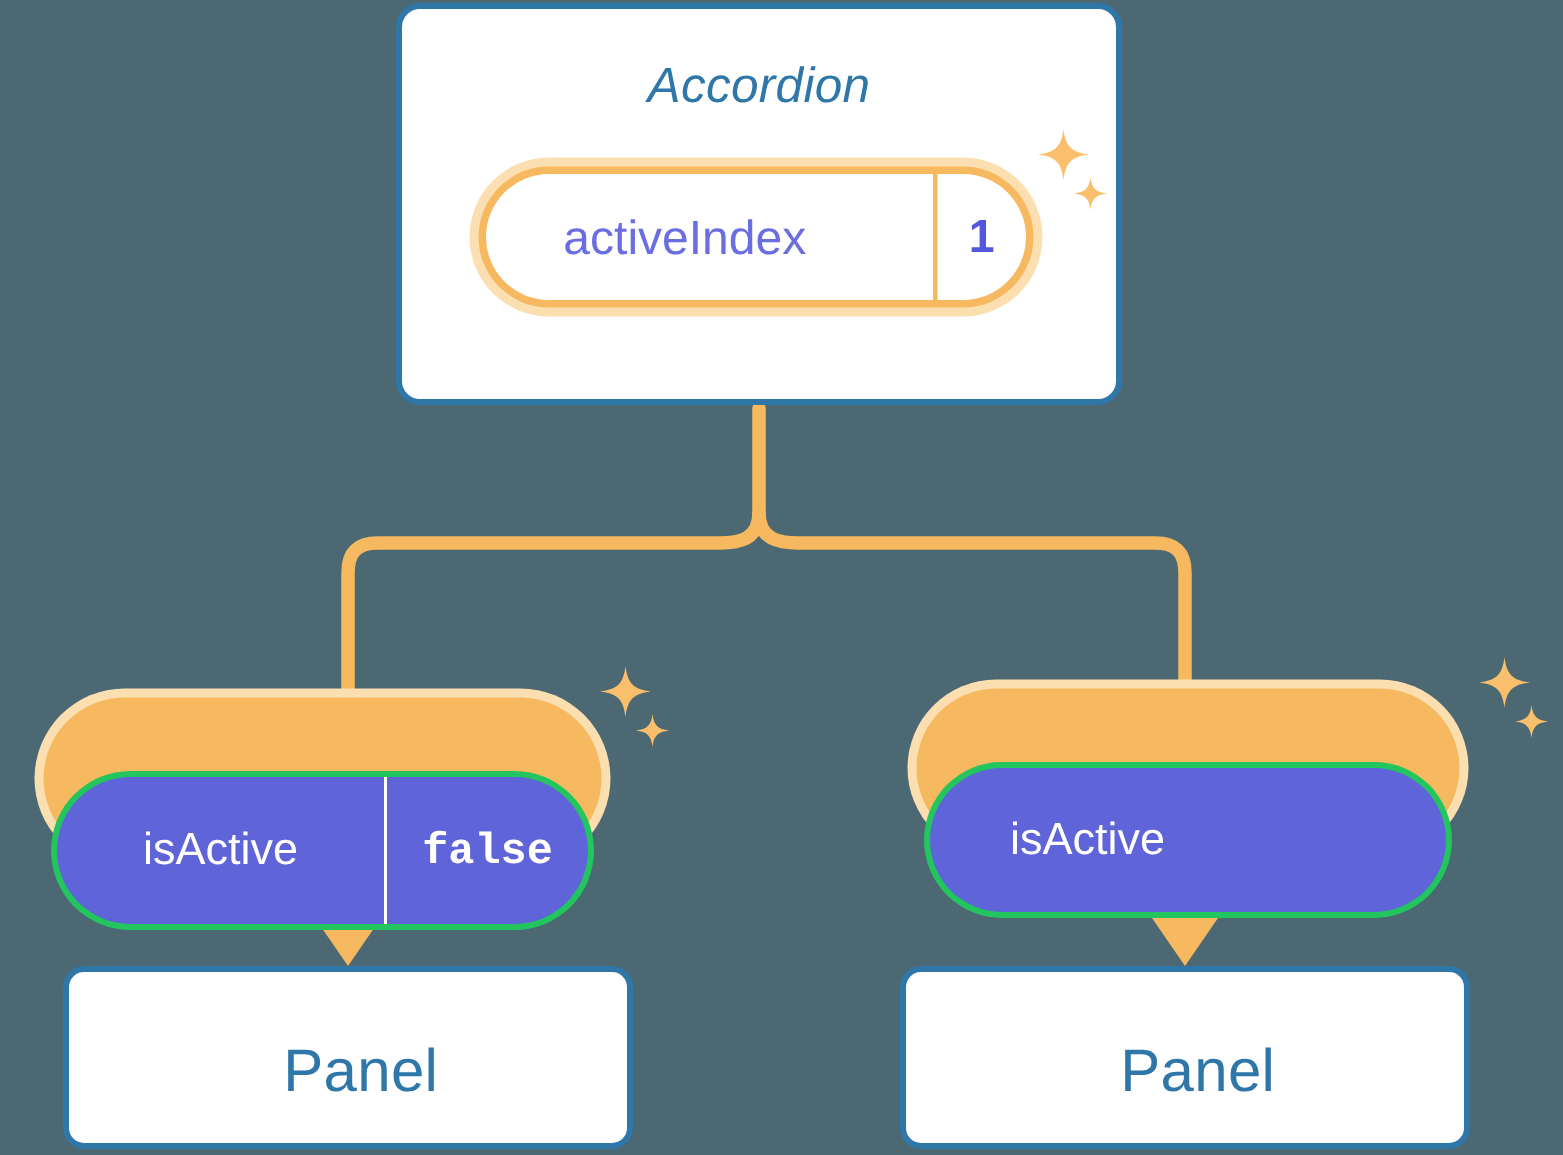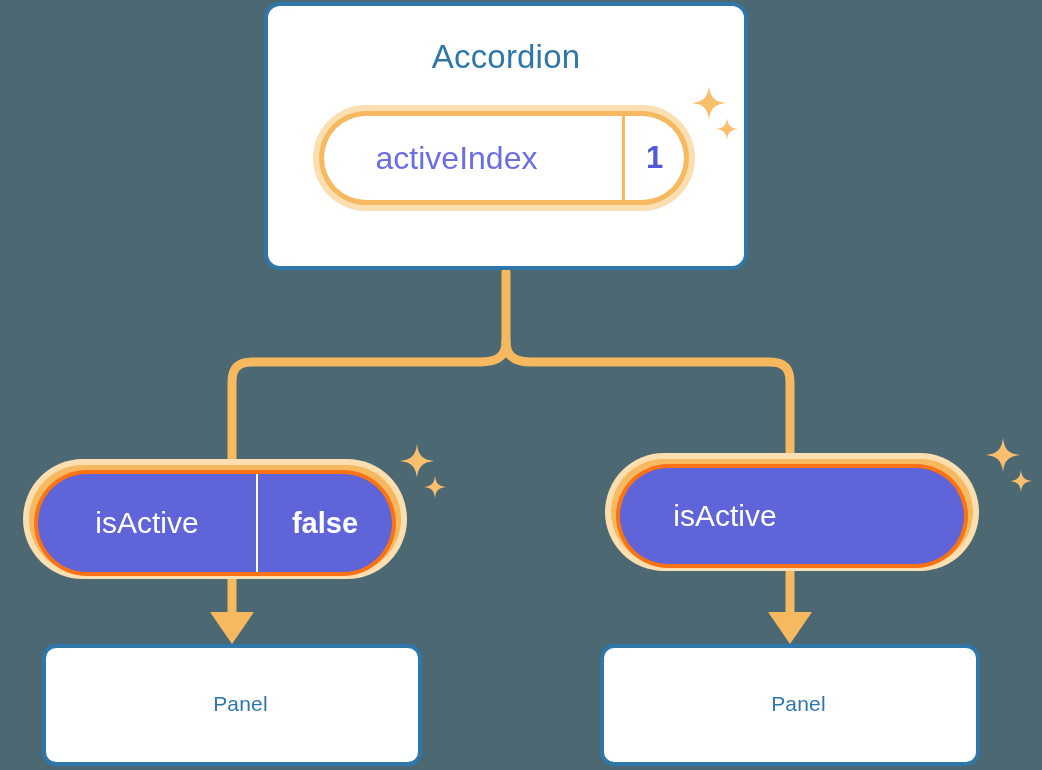--- a/index.html
+++ b/index.html
@@ -48,37 +48,37 @@
   .card-title {
     position: absolute;
     left: 0;
     right: 0;
     text-align: center;
     color: #2f77a8;
     font-size: 33px;
     font-weight: 400;
     letter-spacing: 0.2px;
   }
-  #accordion-card .card-title { top: 32px; }
+  #accordion-card .card-title { top: 32px; font-style: italic; }
 
   
   .panel-card {
     position: absolute;
     width: 380px;
     height: 122px;
     background: #ffffff;
     border: 4px solid #2f77a8;
     border-radius: 14px;
     box-sizing: border-box;
   }
   #panel-left  { left: 42px;  top: 644px; }
   #panel-right { left: 600px; top: 644px; }
   .panel-card .card-title {
     top: 44px;
-    font-size: 21px;
+    font-size: 40px;
     margin-left: 17px;
   }
 
   
   .pill {
     position: absolute;
     display: flex;
     align-items: stretch;
     box-sizing: border-box;
     border-radius: 999px;
@@ -145,22 +145,23 @@
     color: #5257de;
     font-size: 31px;
     font-weight: 700;
     border-left: 3px solid #f7b95f;
   }
 
   
   .pill-filled::before { background: #fbdfb0; }
   .pill-filled::after  { background: #f7b95f; }
   .pill-filled .pill-inner {
-    background: #f97316;      
+    background: #22c55e;      
     padding: 4px;
+    margin-top: 44px;
   }
   .pill-filled .pill-body {
     display: flex;
     align-items: stretch;
     width: 100%;
     height: 100%;
     background: #5f64d8;
     border-radius: 999px;
     overflow: hidden;
   }
@@ -178,21 +179,21 @@
     border-left: 2px solid #ffffff;
   }
 
   #pill-isactive-false {
     left: 34px;
     top: 470px;
     width: 362px;
     height: 98px;
   }
   #pill-isactive-false .pill-key { flex: 0 0 218px; }
-  #pill-isactive-false .pill-val { flex: 1 1 auto; }
+  #pill-isactive-false .pill-val { flex: 1 1 auto; font-family: Liberation Mono, monospace; }
 
   #pill-isactive-true {
     left: 616px;
     top: 464px;
     width: 352px;
     height: 96px;
   }
   #pill-isactive-true .pill-key { flex: 0 0 210px; }
   #pill-isactive-true .pill-val { flex: 1 1 auto; }
 

